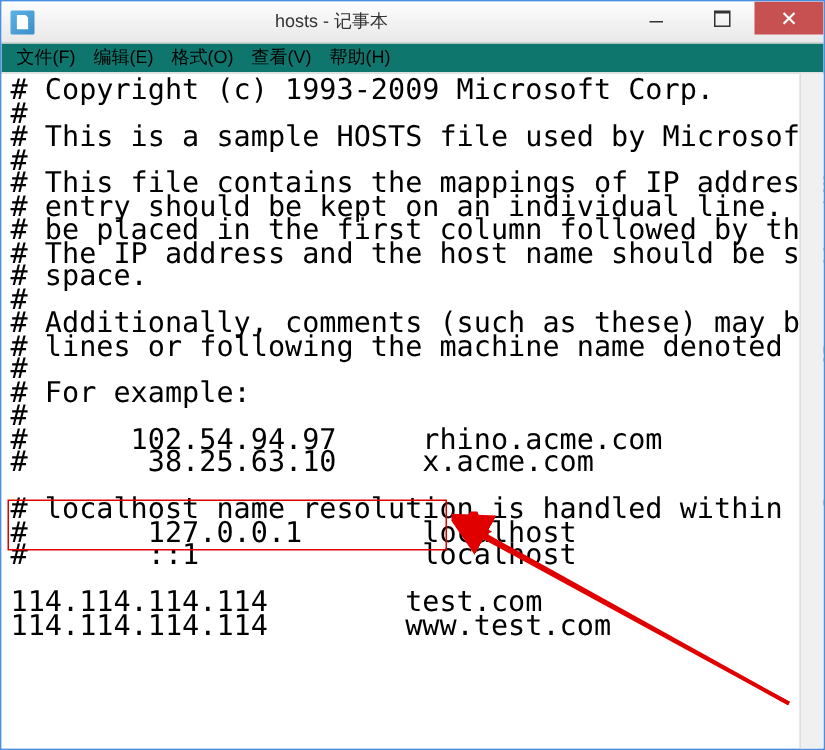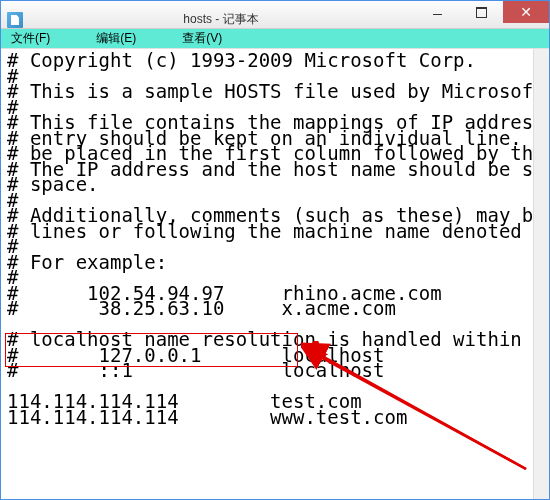--- a/index.html
+++ b/index.html
@@ -10,21 +10,21 @@
       width: 550px;
       height: 500px;
       overflow: hidden;
       position: relative;
       border: 1px solid #4a90e2;
     }
     .title-bar {
       height: 28px;
       background: linear-gradient(to bottom, #fdfdfd, #e9e9e9);
       display: flex;
-      align-items: flex-end;
+      align-items: center;
       position: relative;
       border-bottom: 1px solid #d0d0d0;
     }
     .title-text {
       flex: 1;
       text-align: center;
       font-size: 12px;
       color: #333;
     }
     .window-controls {
@@ -44,27 +44,26 @@
     .win-btn.min::before { content: ""; width: 9px; height: 1px; background: #333; margin-top: 5px; }
     .win-btn.max::before { content: ""; width: 9px; height: 8px; border: 1px solid #333; border-top-width: 2px; }
     .win-btn.close {
       background: #c75050;
       color: #fff;
       font-size: 14px;
       width: 46px;
     }
     .menu-bar {
       height: 20px;
-      background: #5eead4;
+      background: #0f766e;
       display: flex;
       align-items: center;
       padding: 0 4px;
       border-bottom: 1px solid #e0e0e0;
       font-size: 12px;
-      gap: 34px;
     }
     .menu-item {
       padding: 2px 6px;
       cursor: pointer;
       color: #000;
     }
     .content-area {
       background: #fff;
       padding: 4px 6px;
       font-family: "SimSun", "MS Mincho", monospace;
@@ -125,21 +124,23 @@
   <div class="window-controls">
     <div class="win-btn min"></div>
     <div class="win-btn max"></div>
     <div class="win-btn close">✕</div>
   </div>
 </div>
 
 <div class="menu-bar">
   <div class="menu-item">文件(F)</div>
   <div class="menu-item">编辑(E)</div>
+  <div class="menu-item">格式(O)</div>
   <div class="menu-item">查看(V)</div>
+  <div class="menu-item">帮助(H)</div>
 </div>
 
 <div class="content-area"># Copyright (c) 1993-2009 Microsoft Corp.
 #
 # This is a sample HOSTS file used by Microsoft TCP/IP for Windows.
 #
 # This file contains the mappings of IP addresses to host names. Each
 # entry should be kept on an individual line. The IP address should
 # be placed in the first column followed by the corresponding host name.
 # The IP address and the host name should be separated by at least one

